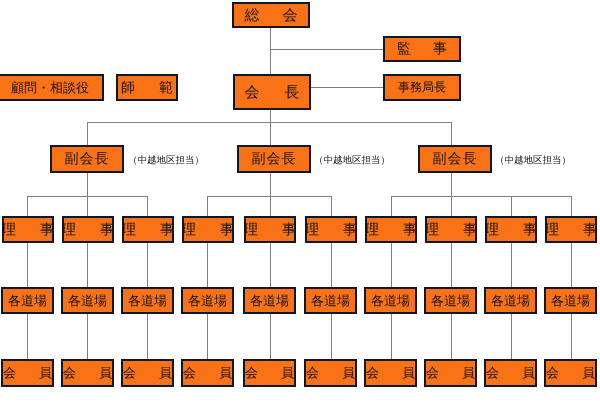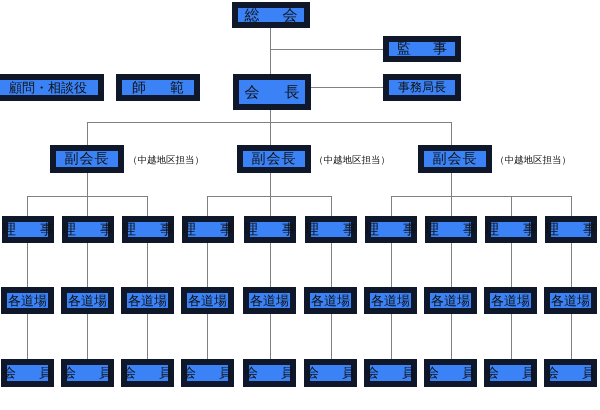--- a/index.html
+++ b/index.html
@@ -11,22 +11,22 @@
     position: relative;
     width: 600px;
     height: 410px;
     background: #ffffff;
     font-family: "DejaVu Sans", "Liberation Sans", sans-serif;
     overflow: hidden;
   }
   .box {
     position: absolute;
     box-sizing: border-box;
-    background: #3b82f6;
-    border: 6px solid #0f172a;
+    background: #f97316;
+    border: 2px solid #0f172a;
     color: #111111;
     display: flex;
     align-items: center;
     justify-content: center;
     white-space: nowrap;
     z-index: 3;
   }
   .box.clipped-left {
     border-left: none;
   }
@@ -119,21 +119,21 @@
   <div class="box t-sokai" style="left:232px; top:2px; width:78px; height:26px;">総　会</div>
 
   <div class="box t-kanji" style="left:383px; top:36px; width:78px; height:26px;">監　事</div>
 
   <div class="box t-kaicho" style="left:233px; top:74px; width:78px; height:36px;">会　長</div>
 
   <div class="box t-jimu" style="left:383px; top:74px; width:78px; height:27px;">事務局長</div>
 
   <div class="box t-komon clipped-left" style="left:-2px; top:74px; width:106px; height:27px;">顧問・相談役</div>
 
-  <div class="box t-shihan" style="left:116px; top:74px; width:84px; height:27px;">師　範</div>
+  <div class="box t-shihan" style="left:116px; top:74px; width:62px; height:27px;">師　範</div>
 
   <div class="box t-fuku" style="left:50px; top:145px; width:74px; height:28px;">副会長</div>
   <div class="note" style="left:128px; top:155px;">（中越地区担当）</div>
 
   <div class="box t-fuku" style="left:237px; top:145px; width:74px; height:28px;">副会長</div>
   <div class="note" style="left:314px; top:155px;">（中越地区担当）</div>
 
   <div class="box t-fuku" style="left:418px; top:145px; width:74px; height:28px;">副会長</div>
   <div class="note" style="left:495px; top:155px;">（中越地区担当）</div>
 

